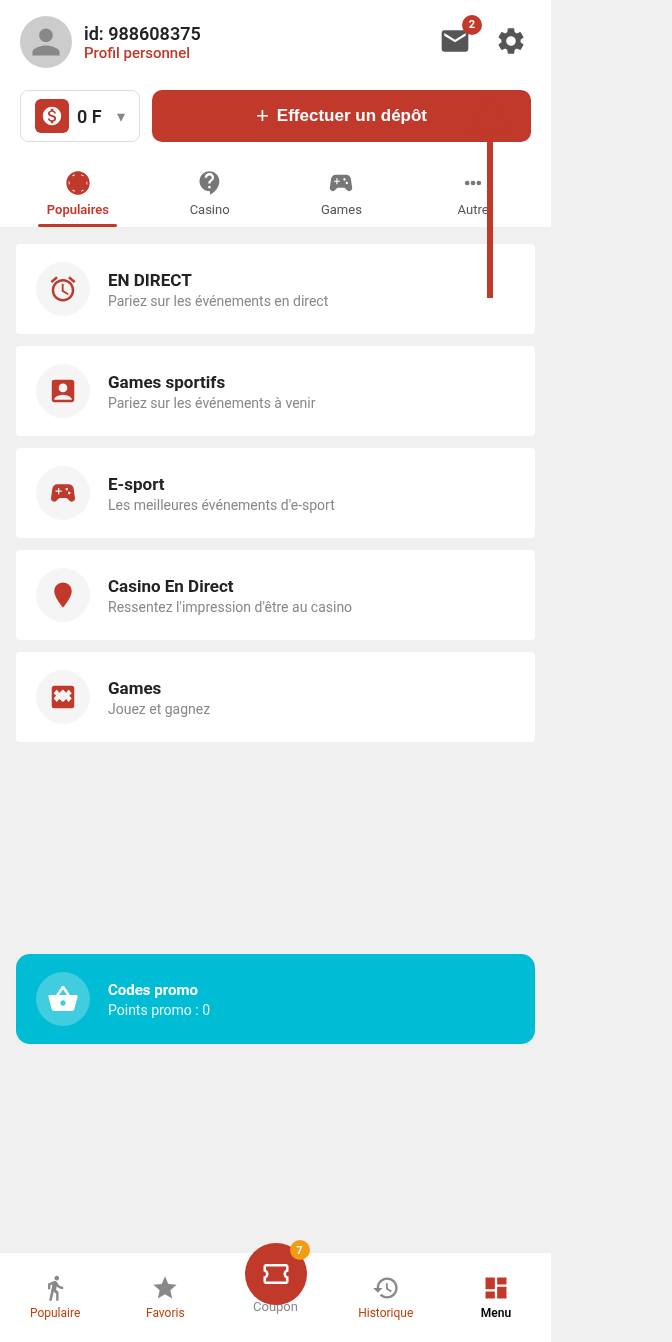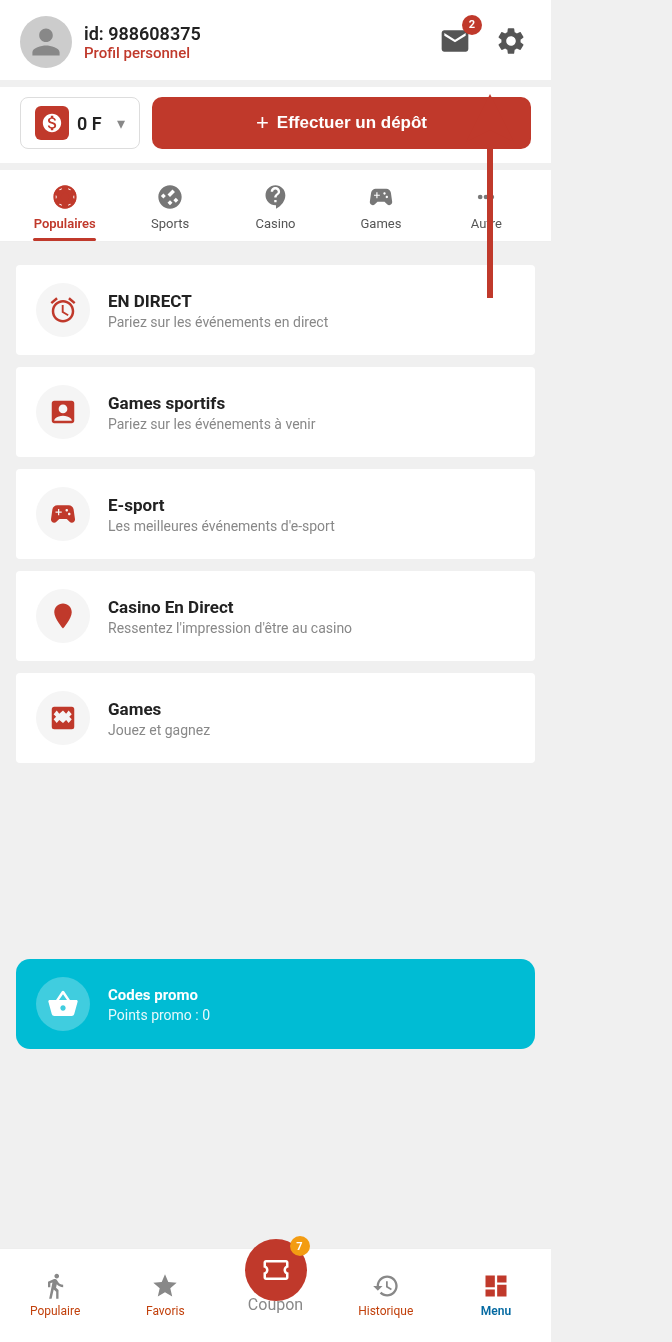--- a/index.html
+++ b/index.html
@@ -11,21 +11,20 @@
       min-height: 1342px;
       overflow-x: hidden;
     }
 
     .app-container {
       width: 551px;
       min-height: 1342px;
       background: #f0f0f0;
       display: flex;
       flex-direction: column;
-      gap: 7px;
     }
 
     
     .header {
       background: #fff;
       padding: 16px 20px 12px;
       display: flex;
       align-items: center;
       justify-content: space-between;
     }
@@ -377,21 +376,21 @@
       font-size: 11px;
       font-weight: bold;
       border-radius: 50%;
       width: 20px;
       height: 20px;
       display: flex;
       align-items: center;
       justify-content: center;
     }
     .bottom-nav-coupon-label {
-      font-size: 16px;
+      font-size: 13px;
       color: #888;
       margin-top: -10px;
     }
 
     .relative-container {
       position: relative;
     }
   </style>
 </head>
 <body>
@@ -460,28 +459,20 @@
         <svg viewBox="0 0 24 24" xmlns="http://www.w3.org/2000/svg">
           <path d="M12 2C6.48 2 2 6.48 2 12s4.48 10 10 10 10-4.48 10-10S17.52 2 12 2zm0 18c-4.42 0-8-3.58-8-8s3.58-8 8-8 8 3.58 8 8-3.58 8-8 8zm0-12.5c-2.49 0-4.5 2.01-4.5 4.5s2.01 4.5 4.5 4.5 4.5-2.01 4.5-4.5-2.01-4.5-4.5-4.5z"></path>
           <path d="M12 8c-2.21 0-4 1.79-4 4s1.79 4 4 4 4-1.79 4-4-1.79-4-4-4zm0 6c-1.1 0-2-.9-2-2s.9-2 2-2 2 .9 2 2-.9 2-2 2z" style="display:none"></path>
 
           <path d="M19.14,12.94c0.04-0.3,0.06-0.61,0.06-0.94c0-0.32-0.02-0.64-0.07-0.94l2.03-1.58c0.18-0.14,0.23-0.41,0.12-0.61l-1.92-3.32c-0.12-0.22-0.37-0.29-0.59-0.22l-2.39,0.96c-0.5-0.38-1.03-0.7-1.62-0.94L14.4,2.81c-0.04-0.24-0.24-0.41-0.48-0.41h-3.84c-0.24,0-0.43,0.17-0.47,0.41L9.25,5.35C8.66,5.59,8.12,5.92,7.63,6.29L5.24,5.33c-0.22-0.08-0.47,0-0.59,0.22L2.74,8.87C2.62,9.08,2.66,9.34,2.86,9.48l2.03,1.58C4.84,11.36,4.8,11.69,4.8,12s0.02,0.64,0.07,0.94l-2.03,1.58c-0.18,0.14-0.23,0.41-0.12,0.61l1.92,3.32c0.12,0.22,0.37,0.29,0.59,0.22l2.39-0.96c0.5,0.38,1.03,0.7,1.62,0.94l0.36,2.54c0.05,0.24,0.24,0.41,0.48,0.41h3.84c0.24,0,0.44-0.17,0.47-0.41l0.36-2.54c0.59-0.24,1.13-0.56,1.62-0.94l2.39,0.96c0.22,0.08,0.47,0,0.59-0.22l1.92-3.32c0.12-0.22,0.07-0.47-0.12-0.61L19.14,12.94zM12,15.6c-1.98,0-3.6-1.62-3.6-3.6s1.62-3.6,3.6-3.6s3.6,1.62,3.6,3.6S13.98,15.6,12,15.6z"></path>
         </svg>
       </div>
       <span class="nav-tab-label">Populaires</span>
     </div>
 
-    <div class="nav-tab">
-      <div class="nav-tab-icon">
-        <svg viewBox="0 0 24 24" xmlns="http://www.w3.org/2000/svg">
-          <path d="M12 2C6.48 2 2 6.48 2 12s4.48 10 10 10 10-4.48 10-10S17.52 2 12 2zM4.18 11.18l2.13-2.13 2.13 2.13-2.13 2.13-2.13-2.13zm7.82 7.82l-2.13-2.13 2.13-2.13 2.13 2.13L12 19zm0-7l-2.13-2.13L12 7.74l2.13 2.13L12 12zm2.87 2.87l2.13-2.13 2.13 2.13-2.13 2.13-2.13-2.13zM14.13 9.87L12 7.74l2.13-2.13 2.13 2.13-2.13 2.13z"></path>
-        </svg>
-      </div>
-      <span class="nav-tab-label">Sports</span>
-    </div>
 
     <div class="nav-tab">
       <div class="nav-tab-icon">
         <svg viewBox="0 0 24 24" xmlns="http://www.w3.org/2000/svg">
           <path d="M11.5 2C6.81 2 3 5.81 3 10.5S6.81 19 11.5 19h.5v3c4.86-2.34 8-7 8-11.5C20 5.81 16.19 2 11.5 2zm1 14.5h-2v-2h2v2zm0-4h-2c0-3.25 3-3 3-5 0-1.1-.9-2-2-2s-2 .9-2 2h-2c0-2.21 1.79-4 4-4s4 1.79 4 4c0 2.5-3 2.75-3 5z"></path>
         </svg>
       </div>
       <span class="nav-tab-label">Casino</span>
     </div>
 
@@ -617,17 +608,17 @@
       <svg viewBox="0 0 24 24" xmlns="http://www.w3.org/2000/svg">
         <path d="M13 3c-4.97 0-9 4.03-9 9H1l3.89 3.89.07.14L9 12H6c0-3.87 3.13-7 7-7s7 3.13 7 7-3.13 7-7 7c-1.93 0-3.68-.79-4.94-2.06l-1.42 1.42C8.27 19.99 10.51 21 13 21c4.97 0 9-4.03 9-9s-4.03-9-9-9zm-1 5v5l4.28 2.54.72-1.21-3.5-2.08V8H12z"></path>
       </svg>
       <span class="bottom-nav-label">Historique</span>
     </div>
 
     <div class="bottom-nav-item active">
       <svg viewBox="0 0 24 24" xmlns="http://www.w3.org/2000/svg" style="fill:#c0392b;">
         <path d="M3 13h8V3H3v10zm0 8h8v-6H3v6zm10 0h8V11h-8v10zm0-18v6h8V3h-8z"></path>
       </svg>
-      <span class="bottom-nav-label" style="color:#0369a1;font-weight:600;">Menu</span>
+      <span class="bottom-nav-label" style="color:#000000;font-weight:600;">Menu</span>
     </div>
   </div>
 
 </div>
 
 </body></html>

